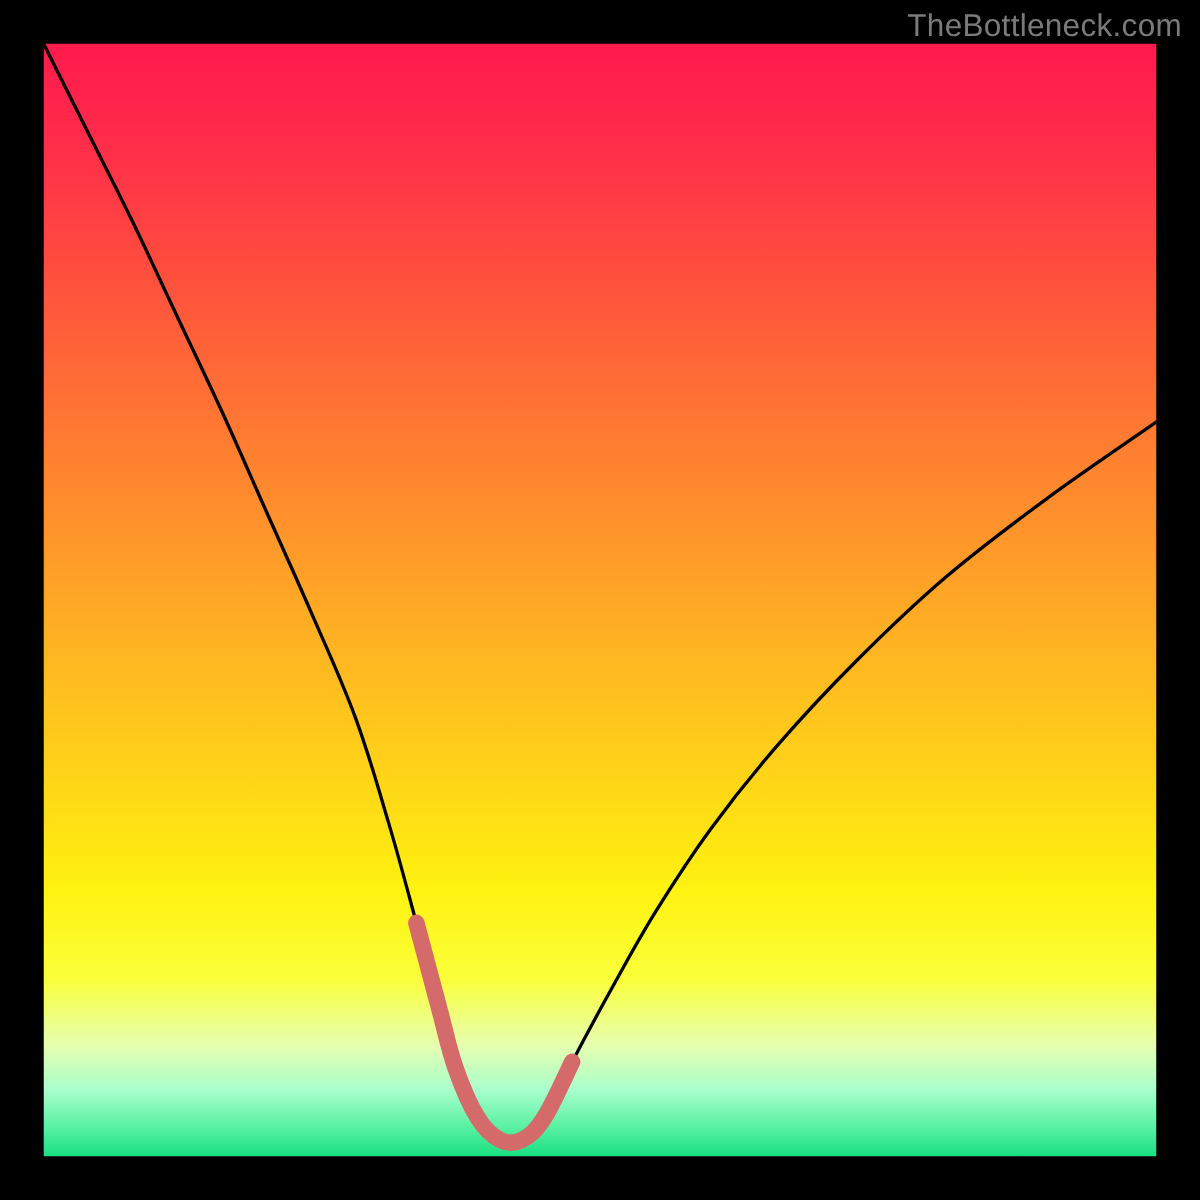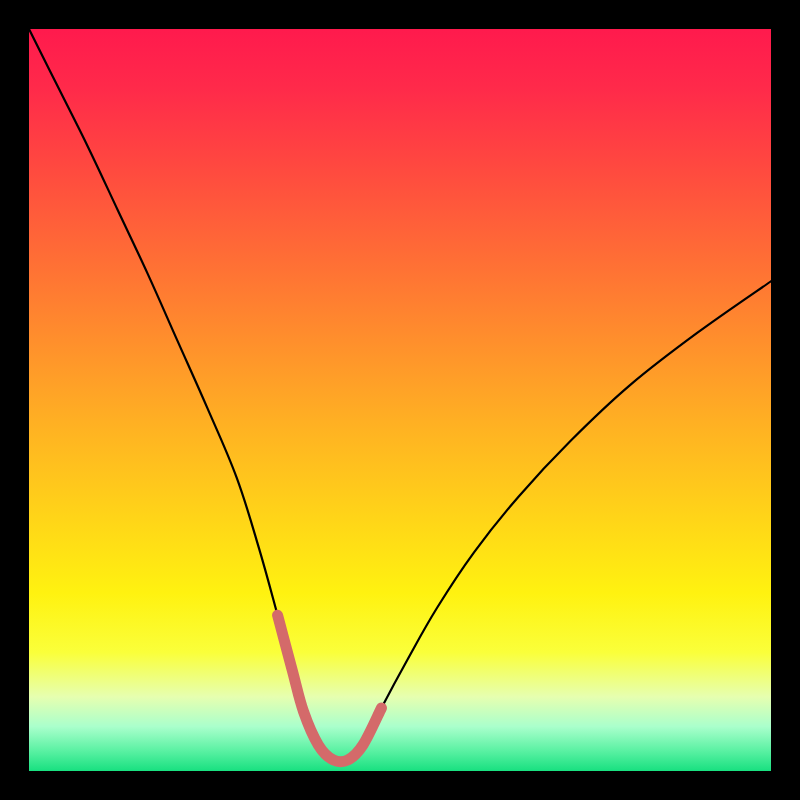--- a/index.html
+++ b/index.html
@@ -76,13 +76,14 @@
 
   <div class="plot-area">
     <div class="gradient"></div>
 
     <svg class="curves" viewBox="0 0 742 742" preserveAspectRatio="none">
       <path id="path-main" fill="none" stroke="#000000" stroke-width="2.2" stroke-linecap="round" stroke-linejoin="round" d="M 0.00 0.00 C 5.34 10.68, 19.00 37.99, 29.68 59.36 C 40.36 80.73, 48.68 96.68, 59.36 118.72 C 70.04 140.76, 78.36 159.08, 89.04 181.79 C 99.72 204.50, 108.04 221.49, 118.72 244.86 C 129.40 268.23, 137.72 287.60, 148.40 311.64 C 159.08 335.68, 167.40 353.71, 178.08 378.42 C 188.76 403.13, 198.41 423.53, 207.76 448.91 C 217.11 474.29, 222.67 494.69, 230.02 519.40 C 237.37 544.11, 242.56 564.14, 248.57 586.18 C 254.58 608.22, 258.74 624.47, 263.41 641.83 C 268.08 659.19, 269.87 669.28, 274.54 682.64 C 279.21 696.00, 284.04 707.35, 289.38 716.03 C 294.72 724.71, 298.88 728.20, 304.22 730.87 C 309.56 733.54, 313.72 733.54, 319.06 730.87 C 324.40 728.20, 327.89 725.38, 333.90 716.03 C 339.91 706.68, 344.44 694.29, 352.45 678.93 C 360.46 663.57, 368.40 648.73, 378.42 630.70 C 388.44 612.67, 396.08 598.13, 408.10 578.76 C 420.12 559.39, 430.51 543.14, 445.20 523.11 C 459.89 503.08, 472.36 487.49, 489.72 467.46 C 507.08 447.43, 521.63 431.84, 541.66 411.81 C 561.69 391.78, 578.31 375.53, 601.02 356.16 C 623.73 336.79, 642.42 322.92, 667.80 304.22 C 693.18 285.52, 728.64 261.63, 742.00 252.28"></path>
       <path id="path-trough" fill="none" stroke="#d46a6a" stroke-width="11" stroke-linecap="round" stroke-linejoin="round" d="M 248.57 586.18 C 251.24 596.20, 258.74 624.47, 263.41 641.83 C 268.08 659.19, 269.87 669.28, 274.54 682.64 C 279.21 696.00, 284.04 707.35, 289.38 716.03 C 294.72 724.71, 298.88 728.20, 304.22 730.87 C 309.56 733.54, 313.72 733.54, 319.06 730.87 C 324.40 728.20, 327.89 725.38, 333.90 716.03 C 339.91 706.68, 349.11 685.61, 352.45 678.93"></path>
     </svg>
   </div>
 
+  <div class="watermark">TheBottleneck.com</div>
 </div>
 
 </body></html>

